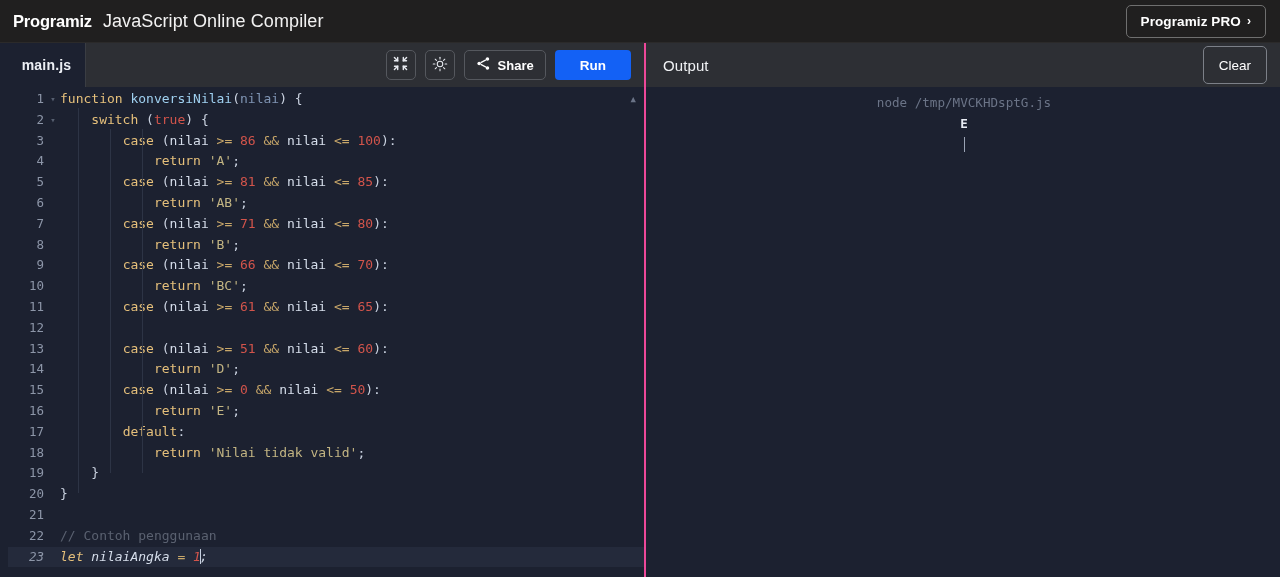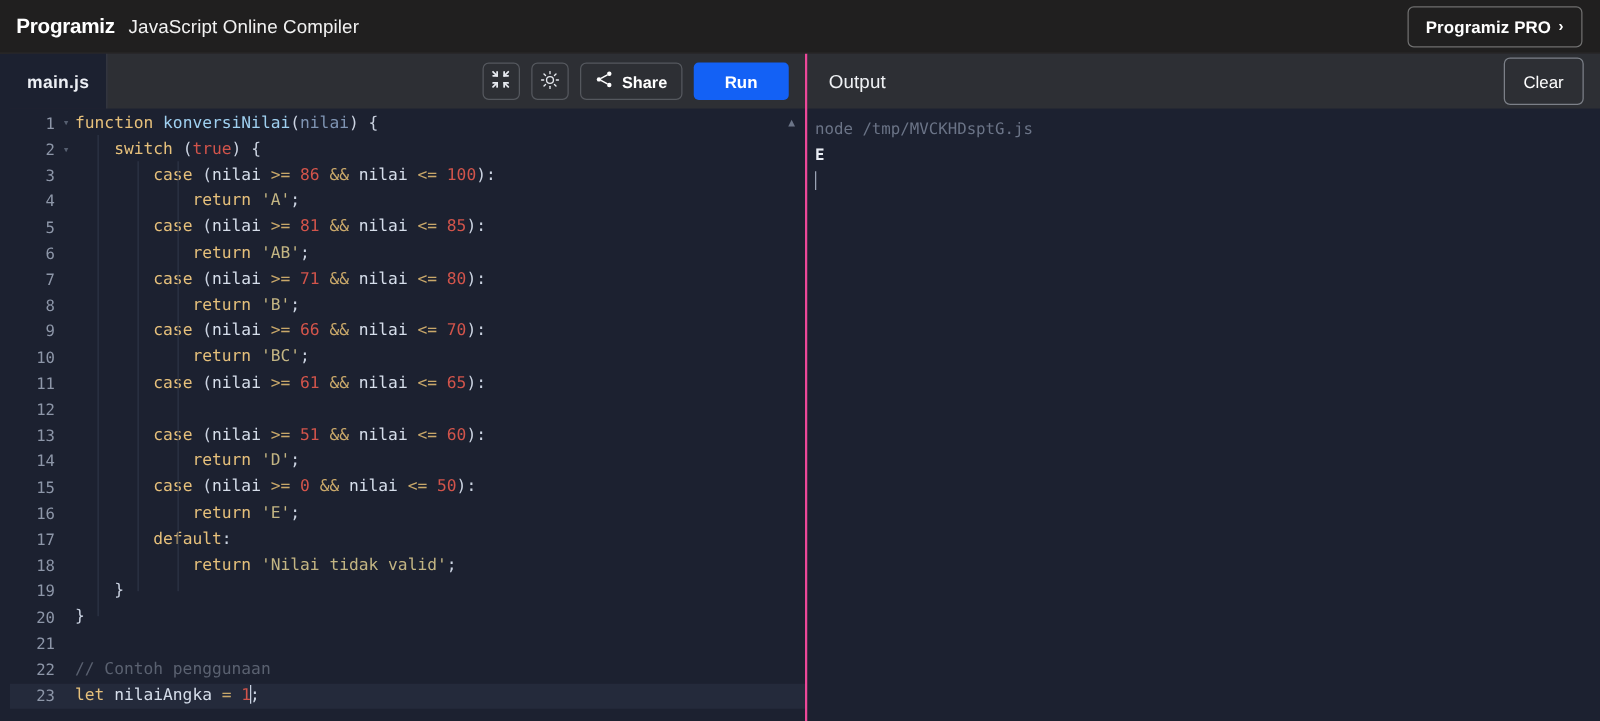--- a/index.html
+++ b/index.html
@@ -20,21 +20,21 @@
     padding: 0 14px 0 12px;
     border-bottom: 1px solid #2b2a2a;
   }
   .brand { display: flex; align-items: baseline; gap: 11px; }
   .logo-wrap { display: flex; align-items: center; }
   .logo-text {
     color: #ffffff; font-size: 16.5px; font-weight: bold;
     letter-spacing: -0.2px; position: relative; padding-left: 1px;
   }
   .app-title {
-    color: #f2f2f2; font-size: 15px; font-weight: normal;
+    color: #f2f2f2; font-size: 18px; font-weight: normal;
     letter-spacing: 0.1px;
   }
   .header-spacer { flex: 1; }
   .pro-btn {
     border: 1px solid #6f6f6f;
     border-radius: 5px;
     color: #ffffff;
     background: transparent;
     font-size: 13.5px; font-weight: bold;
     padding: 8px 14px;
@@ -111,21 +111,21 @@
     line-height: 20.8px;
     padding-top: 2px;
   }
   .code-line {
     height: 20.8px;
     display: flex;
     align-items: center;
     white-space: pre;
     position: relative;
   }
-  .code-line.active { background: #242a3b; }
+  .code-line.active { background: #242a3b; font-style: italic; }
   .gutter {
     width: 40px; min-width: 40px;
     text-align: right;
     padding-right: 4px;
     color: #8d96a8;
     font-size: 12.5px;
     user-select: none;
     font-family: "DejaVu Sans Mono", monospace;
   }
   .fold {
@@ -193,20 +193,21 @@
   }
   .output-body {
     flex: 1;
     background: #1c2130;
     padding: 6px 4px 0 6px;
     font-family: "DejaVu Sans Mono", monospace;
     font-size: 12.6px;
     line-height: 20.5px;
     overflow: hidden;
     position: relative;
+    text-align: center;
   }
   .out-line { white-space: pre; }
   .out-cmd { color: #6b7487; }
   .out-val { color: #e8ecf3; font-weight: bold; }
   .out-cursor {
     display: inline-block;
     width: 1px; height: 15px;
     background: #9aa3b4;
     margin-top: 3px;
   }

